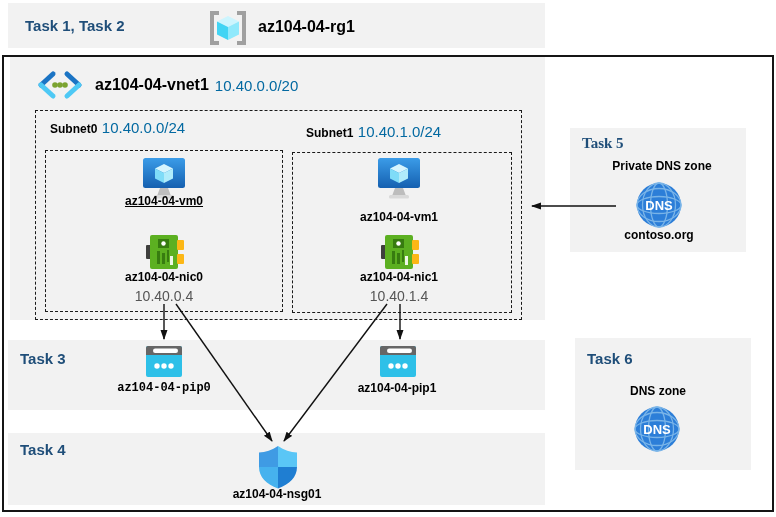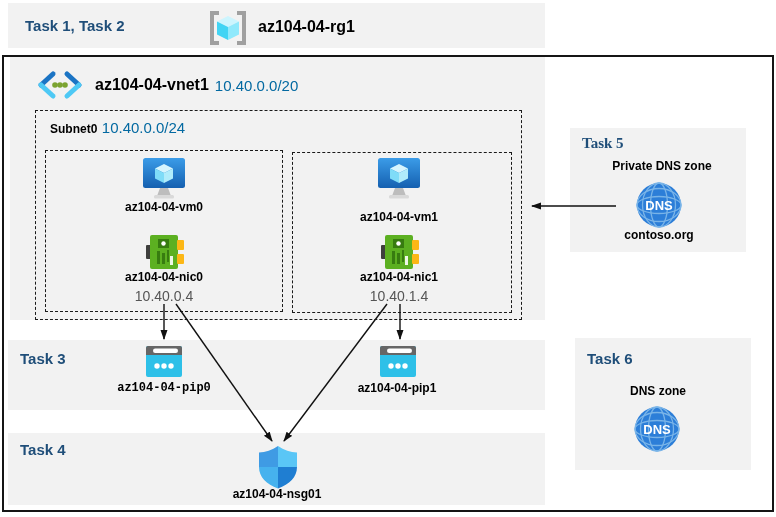--- a/index.html
+++ b/index.html
@@ -69,36 +69,40 @@
           <stop offset="1" stop-color="#1560b0"></stop>
         </linearGradient>
       </defs>
     <rect x="2" y="0" width="42" height="30" rx="2.5" fill="url(#vmg0)"></rect>
     <polygon points="23,6 32,10.5 23,15 14,10.5" fill="#d6f5fe"></polygon>
     <polygon points="14,10.5 23,15 23,25 14,20.5" fill="#7fdcf8"></polygon>
     <polygon points="32,10.5 23,15 23,25 32,20.5" fill="#b0ecfb"></polygon>
     <polygon points="19,30 27,30 30,38 16,38" fill="#bdbdbd"></polygon>
     <rect x="13" y="37" width="20" height="3.5" rx="1.5" fill="#d9d9d9"></rect>
   </svg>
-  <span class="abs lbl ctr" style="left:164px;top:200px;">az104-04-vm0</span>
+  <span class="abs lbl ctr" style="left:164px;top:194px;text-decoration:underline;">az104-04-vm0</span>
   <svg class="abs" style="left:146px;top:234px;" width="38" height="36" viewBox="0 0 38 36">
     <rect x="0" y="11" width="6" height="14" rx="1" fill="#3f3f3d"></rect>
     <rect x="4" y="1" width="28" height="34" rx="2" fill="#5cb021"></rect>
     <rect x="12" y="5" width="11" height="9" fill="#377c10"></rect>
     <circle cx="17.5" cy="9.5" r="2.2" fill="#fff"></circle>
     <rect x="11" y="17" width="3" height="13" fill="#377c10"></rect>
     <rect x="16" y="19" width="3" height="11" fill="#377c10"></rect>
     <rect x="21" y="16" width="2" height="12" fill="#377c10"></rect>
     <rect x="24" y="22" width="3" height="9" fill="#eef7e6"></rect>
     <rect x="31" y="6" width="7" height="10" rx="1" fill="#fcb716"></rect>
     <rect x="31" y="20" width="7" height="10" rx="1" fill="#fcb716"></rect>
   </svg>
   <span class="abs lbl ctr" style="left:164px;top:270px;">az104-04-nic0</span>
   <span class="abs ip ctr" style="left:164px;top:288px;">10.40.0.4</span>
 
+  <span class="abs" style="left:306px;top:123px;">
+    <span class="lbl">Subnet1</span>
+    <span class="cidr">10.40.1.0/24</span>
+  </span>
   <div class="abs dashed" style="left:292px;top:152px;width:220px;height:161px;"></div>
 
   <svg class="abs" style="left:376px;top:158px;" width="46" height="42" viewBox="0 0 46 42">
     <defs>
         <linearGradient id="vmg1" x1="0" y1="0" x2="0" y2="1">
       <stop offset="0" stop-color="#3b9ce8"></stop>
           <stop offset="1" stop-color="#1560b0"></stop>
         </linearGradient>
       </defs>
     <rect x="2" y="0" width="42" height="30" rx="2.5" fill="url(#vmg1)"></rect>

